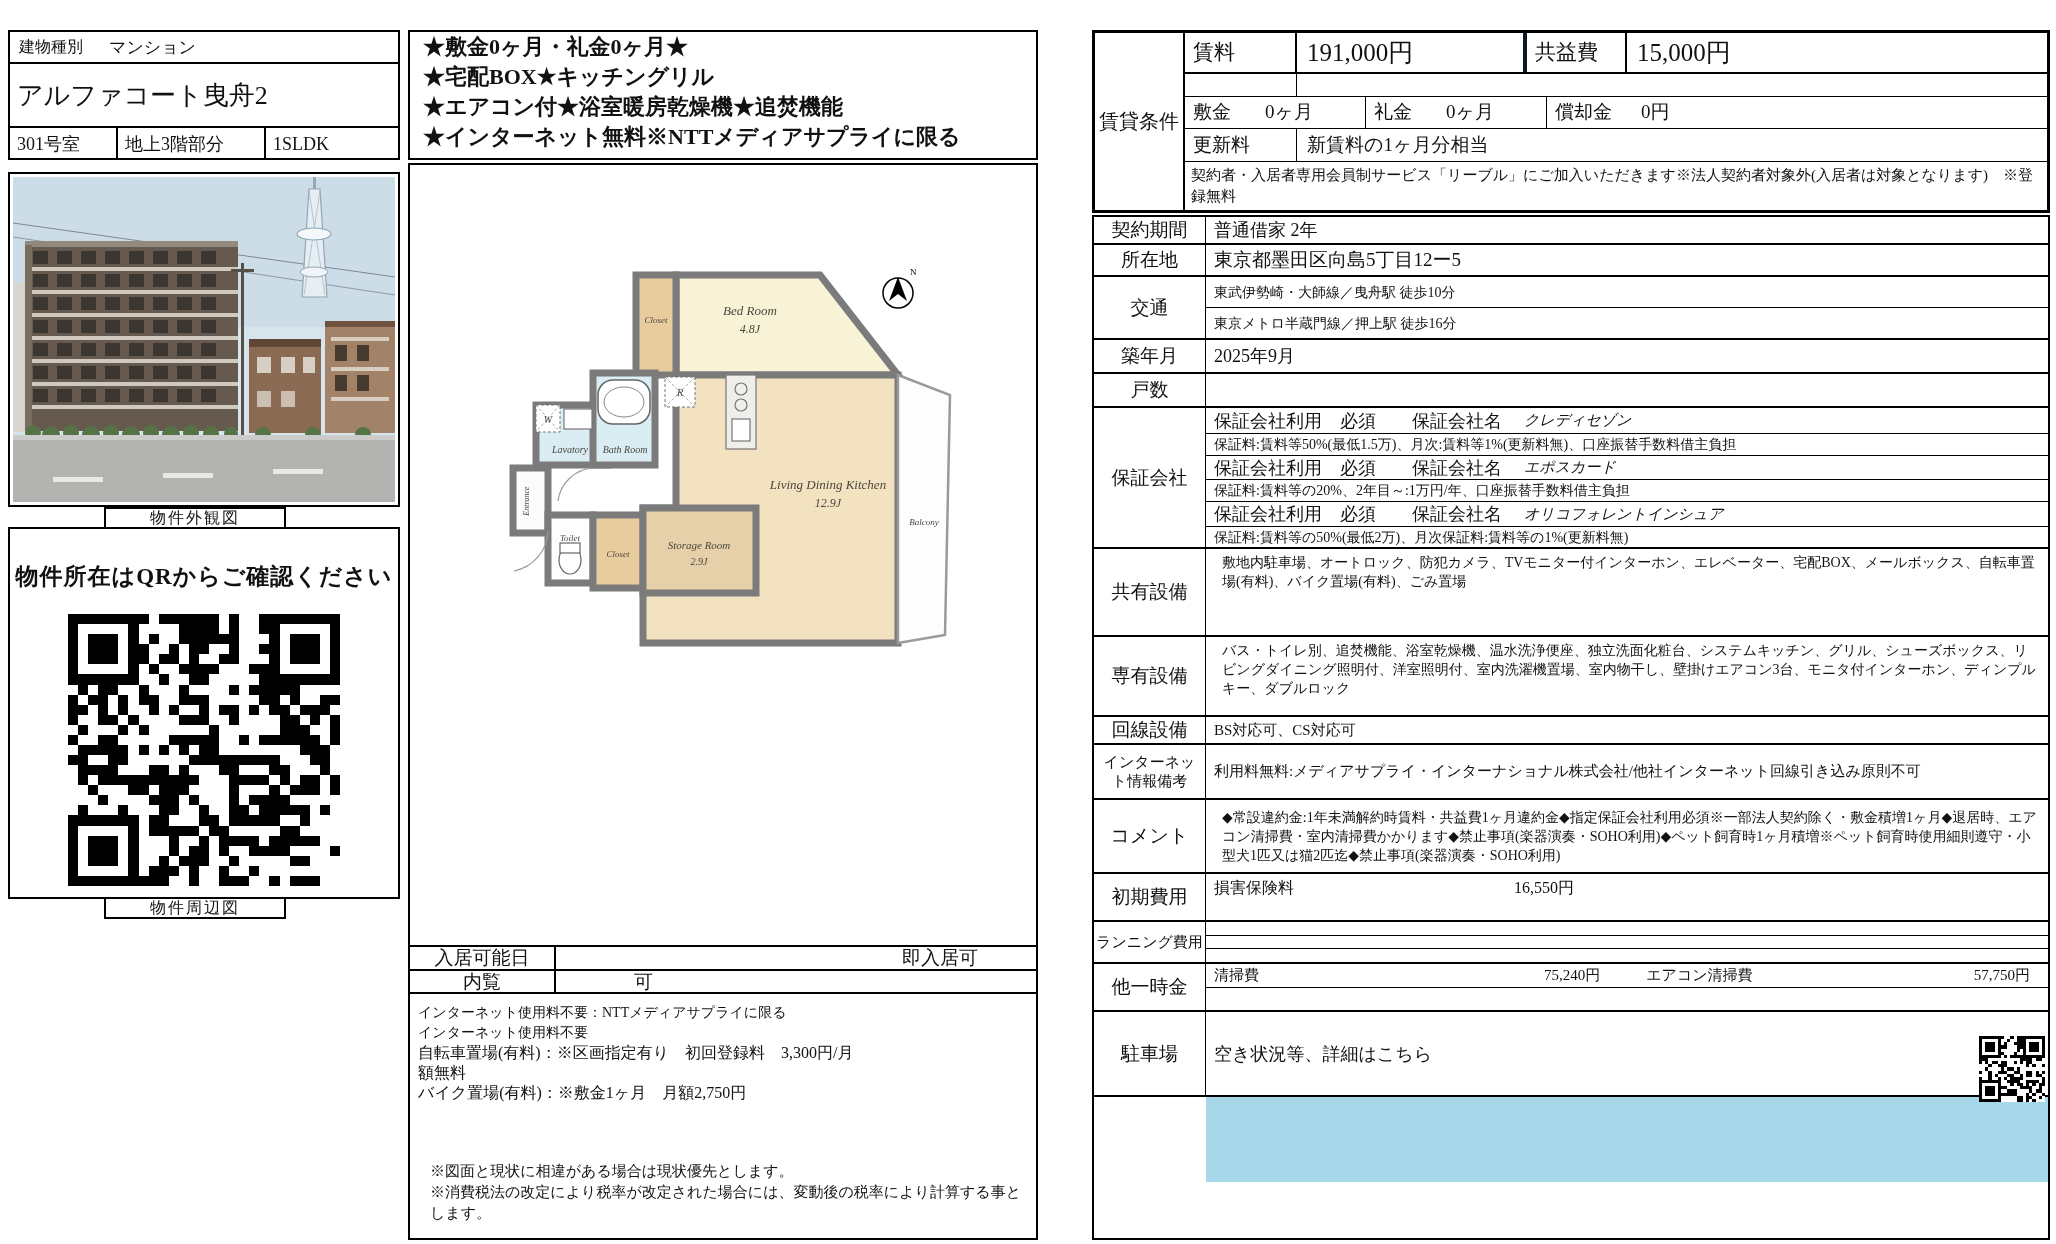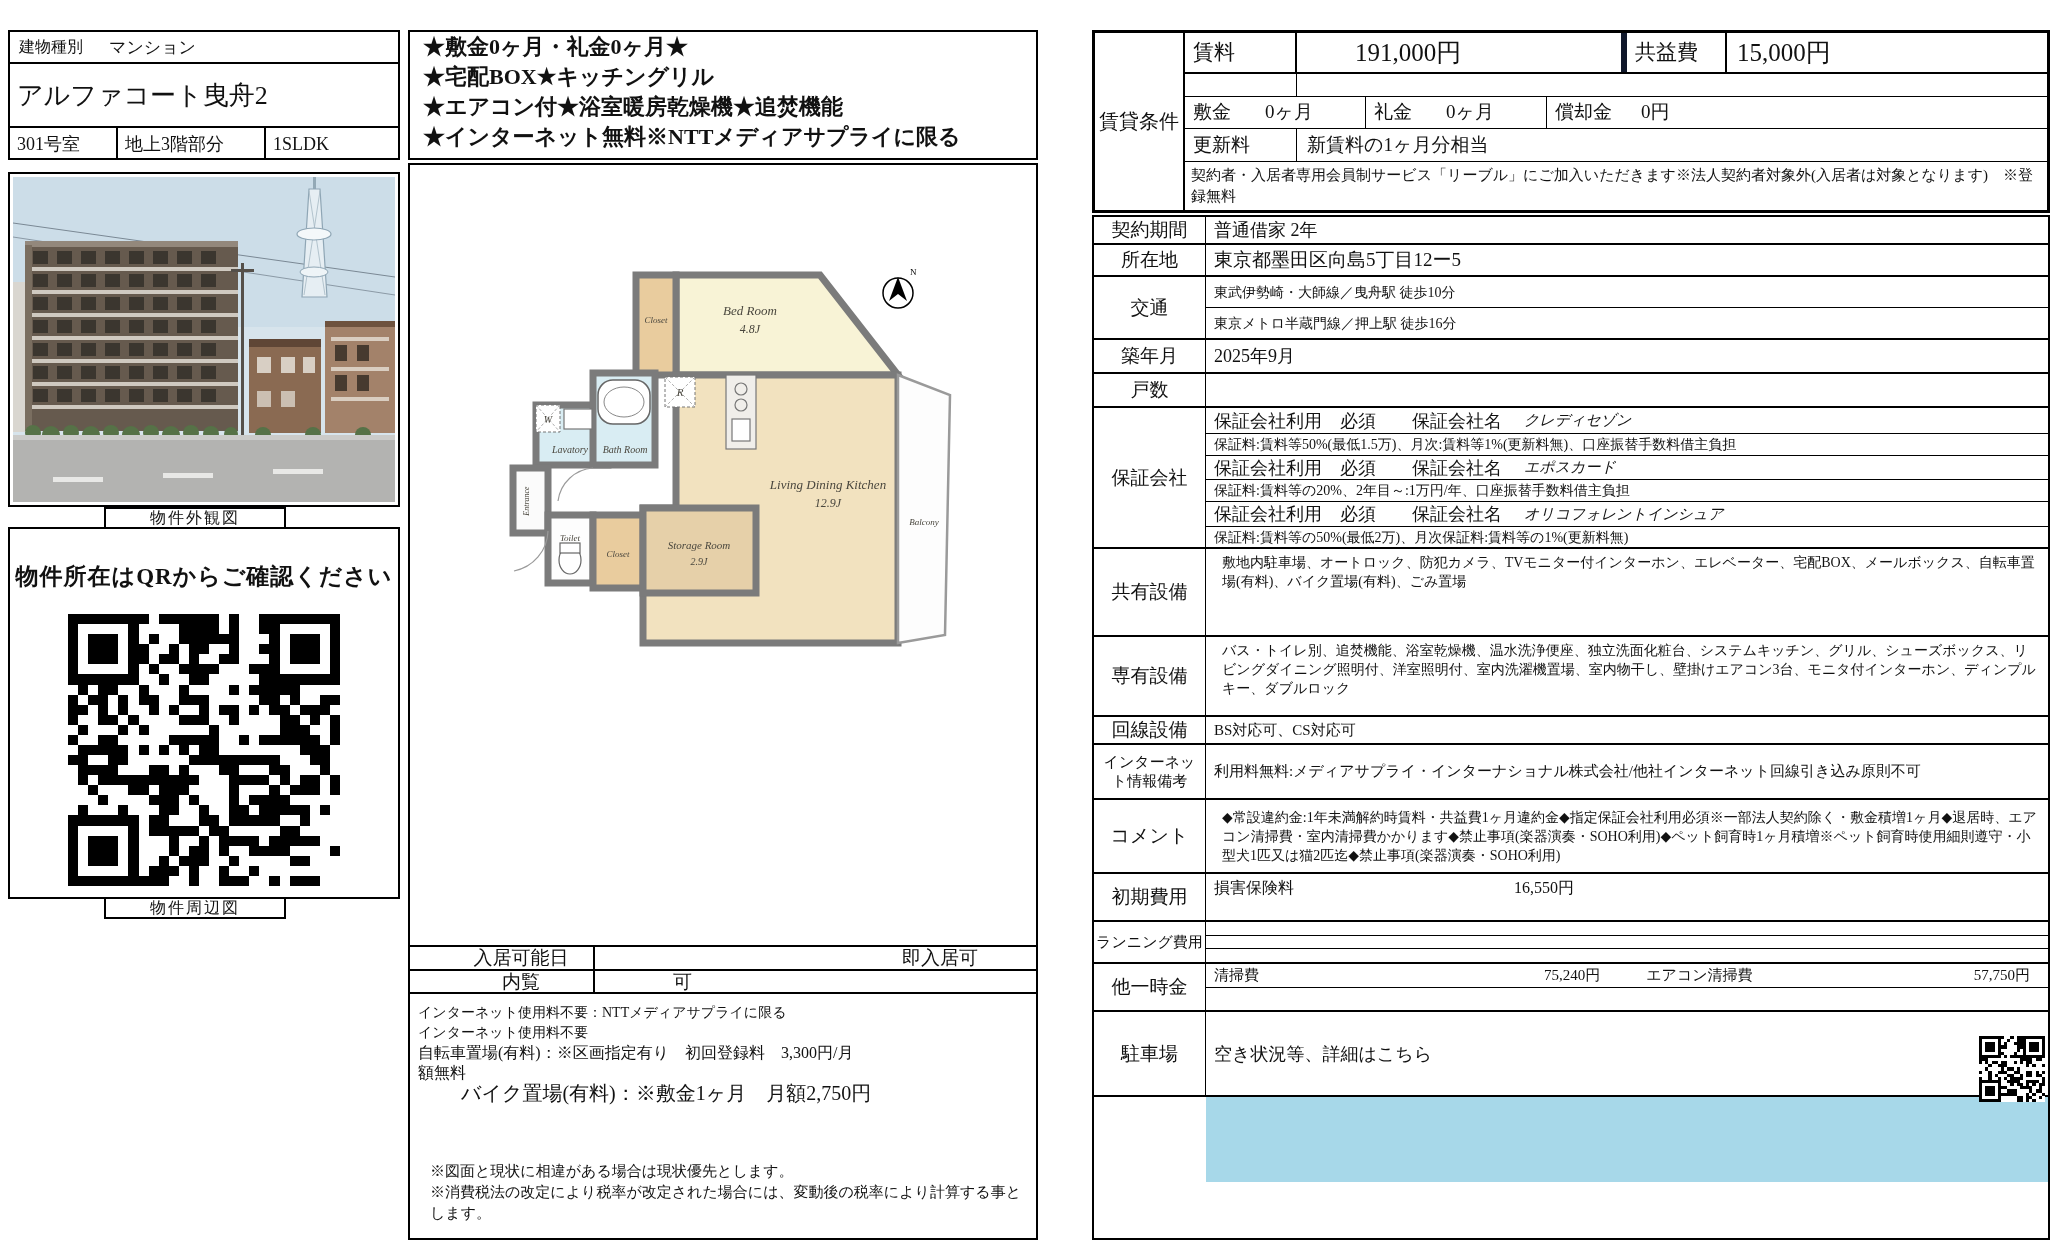--- a/index.html
+++ b/index.html
@@ -21,21 +21,21 @@
   #qr-big{grid-template-rows:repeat(27,1fr);grid-template-columns:repeat(27,1fr);
           width:272px;height:272px;margin:22px auto 0 auto;}
   #qr-small{grid-template-rows:repeat(21,1fr);grid-template-columns:repeat(21,1fr);
             width:66px;height:66px;position:absolute;right:3px;top:819px;z-index:6;}
   .qr i{background:#000;display:block;}
   
   .hl-box{padding:0 0 0 13px;}
   .hl-line{font-size:22px;font-weight:bold;line-height:30px;white-space:nowrap;}
   .mi-row{position:absolute;left:0;width:100%;display:flex;border-top:2px solid #000;box-sizing:border-box;}
   .mi-label{width:146px;border-right:2px solid #000;display:flex;align-items:center;justify-content:center;
-            font-size:19px;box-sizing:border-box;margin-left:39px;}
+            font-size:19px;box-sizing:border-box;}
   .mi-val{flex:1;display:flex;align-items:center;font-size:19px;}
   .notes{position:absolute;left:8px;top:838px;width:610px;}
   .note-line{line-height:20px;}
   .fnotes{position:absolute;left:20px;bottom:14px;font-size:15px;line-height:21px;}
   
   .rent-box{border:3px solid #000;display:flex;}
   .rent-side{width:90px;border-right:2px solid #000;display:flex;align-items:center;justify-content:center;
              font-size:20px;box-sizing:border-box;}
   .rent-rows{flex:1;display:flex;flex-direction:column;}
   .rr{display:flex;box-sizing:border-box;}
@@ -683,35 +683,35 @@
     <div class="mi-row" style="top:804px;height:25px;border-bottom:2px solid #000;">
       <div class="mi-label">内覧</div>
       <div class="mi-val" style="padding-left:78px;">可</div>
     </div>
 
     <div class="notes">
       <div class="note-line" style="font-size:14px;">インターネット使用料不要：NTTメディアサプライに限る</div>
       <div class="note-line" style="font-size:14px;">インターネット使用料不要</div>
       <div class="note-line" style="font-size:16px;">自転車置場(有料)：※区画指定有り　初回登録料　3,300円/月</div>
       <div class="note-line" style="font-size:16px;">額無料</div>
-      <div class="note-line" style="font-size:20px;margin-left:43px;">バイク置場(有料)：※敷金1ヶ月　月額2,750円</div>
+      <div class="note-line" style="font-size:16px;">バイク置場(有料)：※敷金1ヶ月　月額2,750円</div>
     </div>
 
     <div class="fnotes">
       <div>※図面と現状に相違がある場合は現状優先とします。</div>
       <div>※消費税法の改定により税率が改定された場合には、変動後の税率により計算する事とします。</div>
     </div>
   </div>
 
   <div class="abs rent-box" style="left:1092px;top:30px;width:958px;height:183px;">
     <div class="rent-side">賃貸条件</div>
     <div class="rent-rows">
       <div class="rr rr1">
         <div class="c rlab" style="width:112px;border-right:2px solid #000;">賃料</div>
-        <div class="c rval" style="width:282px;border-right:6px solid #0f172a;margin-left:48px;">191,000円</div>
+        <div class="c rval" style="width:230px;border-right:4px solid #0f172a;">191,000円</div>
         <div class="c rlab" style="width:100px;border-right:2px solid #000;">共益費</div>
         <div class="c rval" style="flex:1;">15,000円</div>
       </div>
       <div class="rr rr2">
           <div class="sp"></div>
         </div>
       <div class="rr rr3">
         <div class="c" style="width:181px;">
           <span class="l">敷金</span>
           <span class="v">0ヶ月</span>

